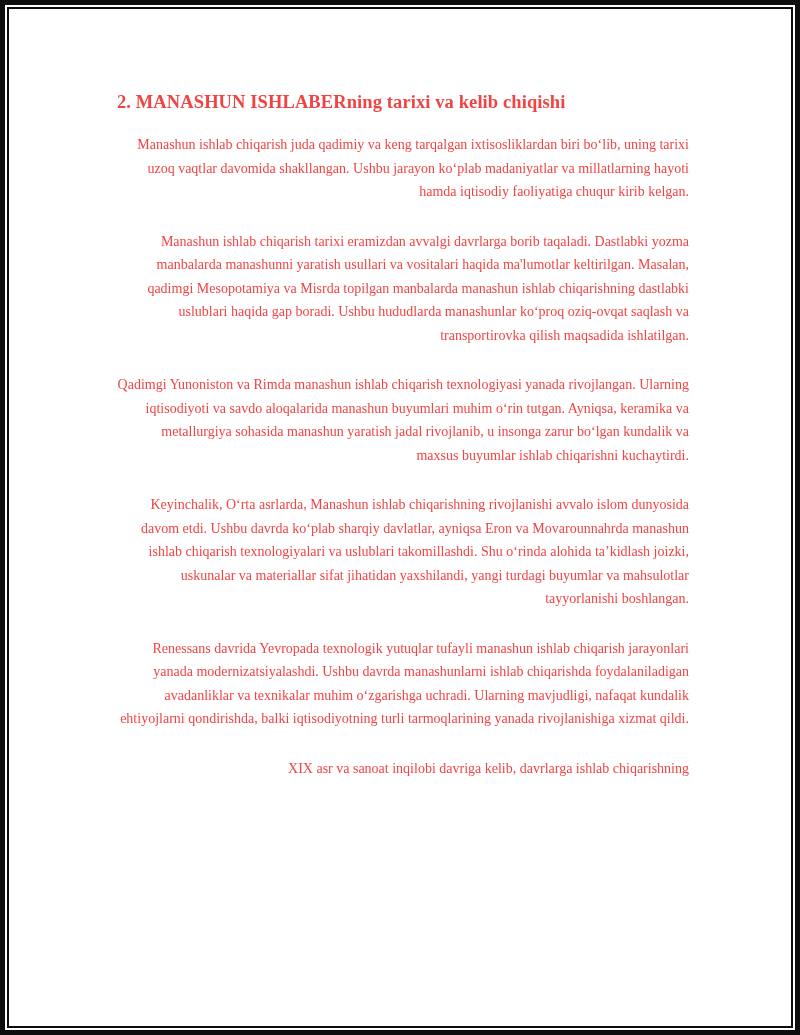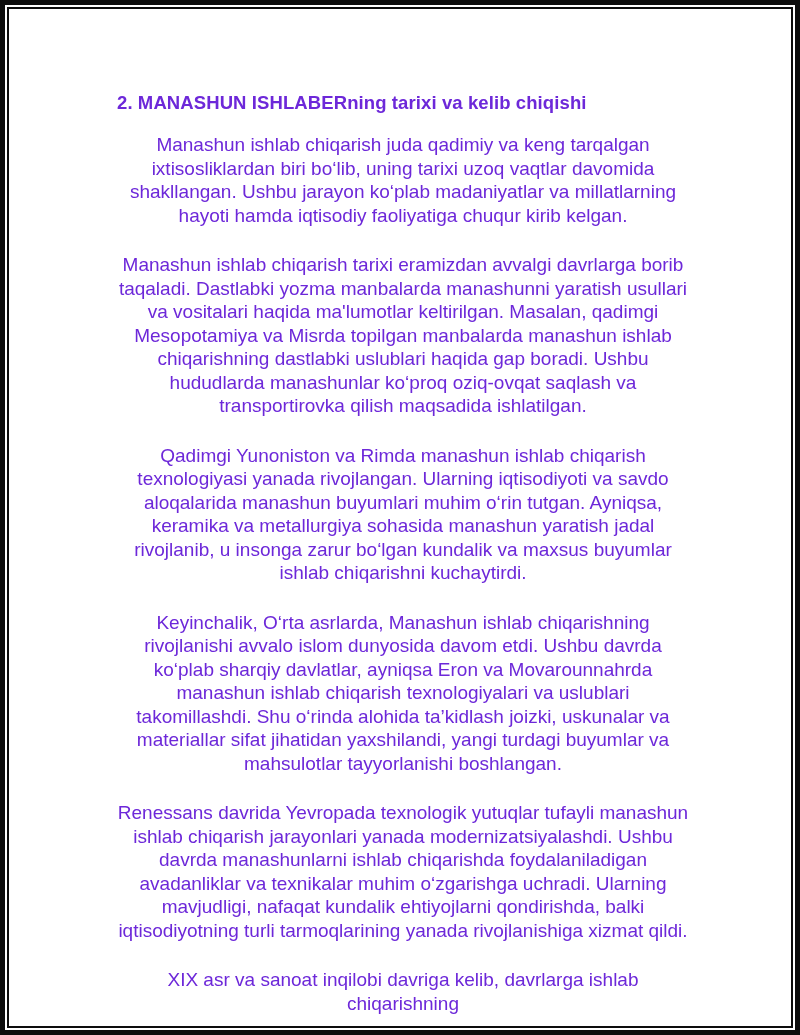--- a/index.html
+++ b/index.html
@@ -19,36 +19,36 @@
     width: 100%;
     height: 100%;
     box-sizing: border-box;
     border: 2px solid #0d0d0d;
     overflow: hidden;
     background: #ffffff;
   }
   .content {
     box-sizing: border-box;
     padding: 81px 100px 0 108px;
-    font-family: Liberation Sans, sans-serif;
-    color: #6d28d9;
+    font-family: Liberation Serif, serif;
+    color: #ef4444;
   }
   .doc-title {
     font-size: 18.5px;
     font-weight: bold;
     margin: 0 0 18px 0;
     line-height: 25px;
     letter-spacing: 0.1px;
   }
   .doc-paragraph {
-    font-size: 19px;
+    font-size: 14px;
     line-height: 23.5px;
     margin: 0 0 26px 0;
     max-width: 572px;
-    text-align: center;
+    text-align: right;
   }
 </style>
 </head>
 <body>
 
 <div class="page">
   <div class="page-inner">
     <div class="content">
       <h1 class="doc-title">2. MANASHUN ISHLABERning tarixi va kelib chiqishi</h1>
       <p class="doc-paragraph">Manashun ishlab chiqarish juda qadimiy va keng tarqalgan ixtisosliklardan biri bo‘lib, uning tarixi uzoq vaqtlar davomida shakllangan. Ushbu jarayon ko‘plab madaniyatlar va millatlarning hayoti hamda iqtisodiy faoliyatiga chuqur kirib kelgan.</p>

